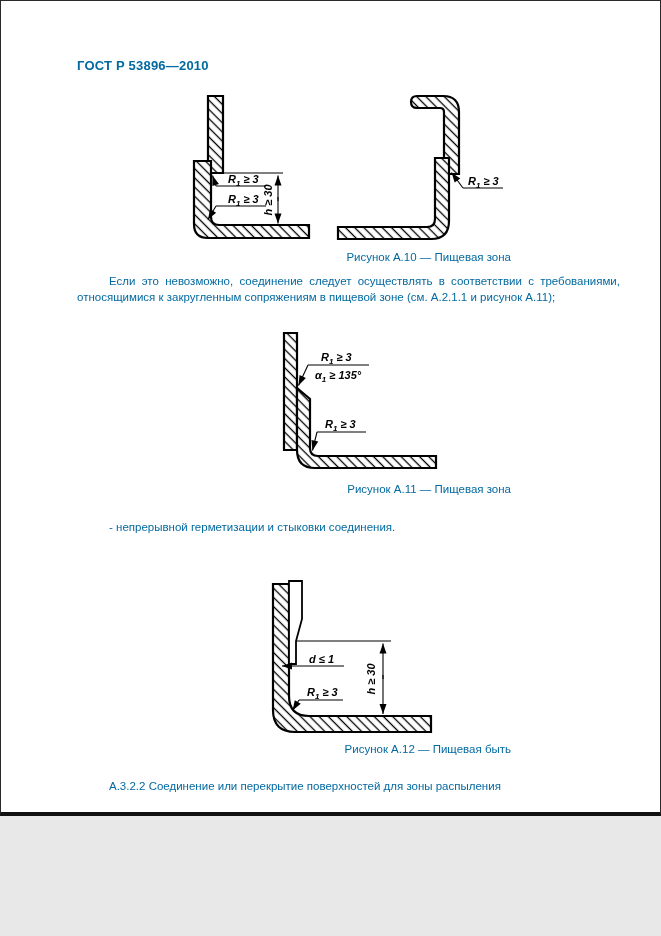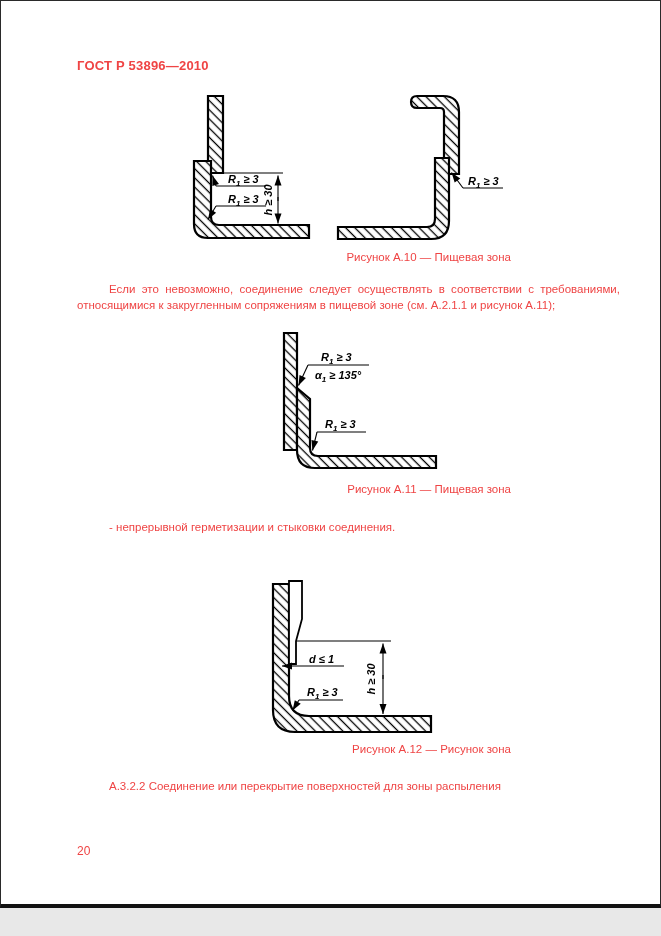--- a/index.html
+++ b/index.html
@@ -1,18 +1,18 @@
 <!DOCTYPE html>
 <html><head>
 <meta charset="utf-8">
 <style>
   html,body { margin:0; padding:0; background:#e8e8e8; }
   .page {
-    position:relative; width:661px; height:908px; background:#fff;
-    font-family:"Liberation Sans", sans-serif; color:#ef4444;
+    position:relative; width:661px; height:816px; background:#fff;
+    font-family:"Liberation Sans", sans-serif; color:#0369a1;
     border:1px solid #2a2a2a; border-bottom:4px solid #111; box-sizing:border-box;
     overflow:hidden;
   }
   .header { position:absolute; left:76px; top:57px; font-size:13px; font-weight:bold; letter-spacing:0.2px; }
   .fig { position:absolute; }
   .caption { position:absolute; left:180px; width:330px; text-align:right; font-size:11.5px; }
   .body-text { position:absolute; left:76px; width:543px; font-size:11.5px; line-height:16px; text-align:justify; }
   .body-text p { margin:0; text-indent:32px; }
   .pageno { position:absolute; left:76px; top:843px; font-size:12px; }
   svg text { font-family:"Liberation Sans", sans-serif; }
@@ -53,21 +53,21 @@
       <line x1="279" y1="99" x2="319" y2="99"></line>
       <line x1="279" y1="99" x2="267.5" y2="83.5" marker-end="url(#mA)"></line>
     </g>
     <text class="flabel" x="44" y="94"><tspan>R</tspan><tspan class="sub" dy="2.5">1</tspan><tspan dy="-2.5"> ≥ 3</tspan></text>
     <text class="flabel" x="44" y="114"><tspan>R</tspan><tspan class="sub" dy="2.5">1</tspan><tspan dy="-2.5"> ≥ 3</tspan></text>
     <text class="flabel" x="284" y="96"><tspan>R</tspan><tspan class="sub" dy="2.5">1</tspan><tspan dy="-2.5"> ≥ 3</tspan></text>
     <text class="flabel" transform="translate(88,111) rotate(-90)" text-anchor="middle"><tspan>h</tspan><tspan> ≥ 30</tspan></text>
   </svg>
   <div class="caption" style="top:250px;">Рисунок А.10 — Пищевая зона</div>
 
-  <div class="body-text" style="top:280px;">
+  <div class="body-text" style="top:272px;">
     <p><span>Если это невозможно, соединение следует осуществлять в соответствии с требованиями, относящимися к закругленным сопряжениям в пищевой зоне (см. А.2.1.1 и рисунок А.11);</span></p>
   </div>
 
   <svg class="fig" style="left:270px; top:330px;" width="170" height="145" viewBox="0 0 170 145">
     <defs>
       <pattern id="hB" width="6.5" height="6.5" patternUnits="userSpaceOnUse" patternTransform="rotate(-45)">
         <rect width="6.5" height="6.5" fill="#fff"></rect>
         <line x1="3.2" y1="-1" x2="3.2" y2="8" stroke="#000" stroke-width="1.3"></line>
       </pattern>
       <marker id="mB" markerWidth="11" markerHeight="8" refX="10.5" refY="4" orient="auto" markerUnits="userSpaceOnUse">
@@ -111,21 +111,21 @@
       <line x1="114" y1="100" x2="114" y2="64.5" marker-end="url(#mC)"></line>
       <line x1="114" y1="96" x2="114" y2="135" marker-end="url(#mC)"></line>
       <line x1="75" y1="87" x2="13" y2="87" marker-end="url(#mC)"></line>
       <line x1="30" y1="121" x2="74" y2="121"></line>
       <line x1="30" y1="121" x2="23.5" y2="131.5" marker-end="url(#mC)"></line>
     </g>
     <text class="flabel" x="40" y="84"><tspan>d</tspan><tspan> ≤ 1</tspan></text>
     <text class="flabel" x="38" y="117"><tspan>R</tspan><tspan class="sub" dy="2.5">1</tspan><tspan dy="-2.5"> ≥ 3</tspan></text>
     <text class="flabel" transform="translate(106,100) rotate(-90)" text-anchor="middle"><tspan>h</tspan><tspan> ≥ 30</tspan></text>
   </svg>
-  <div class="caption" style="top:742px;">Рисунок А.12 — Рисунок зона</div>
+  <div class="caption" style="top:742px;">Рисунок А.12 — Пищевая быть</div>
 
   <div class="body-text" style="top:777px;">
     <p><span>А.3.2.2 Соединение или перекрытие поверхностей для зоны распыления</span></p>
   </div>
 
   <div class="pageno">20</div>
 
 </div>
 
 </body></html>

